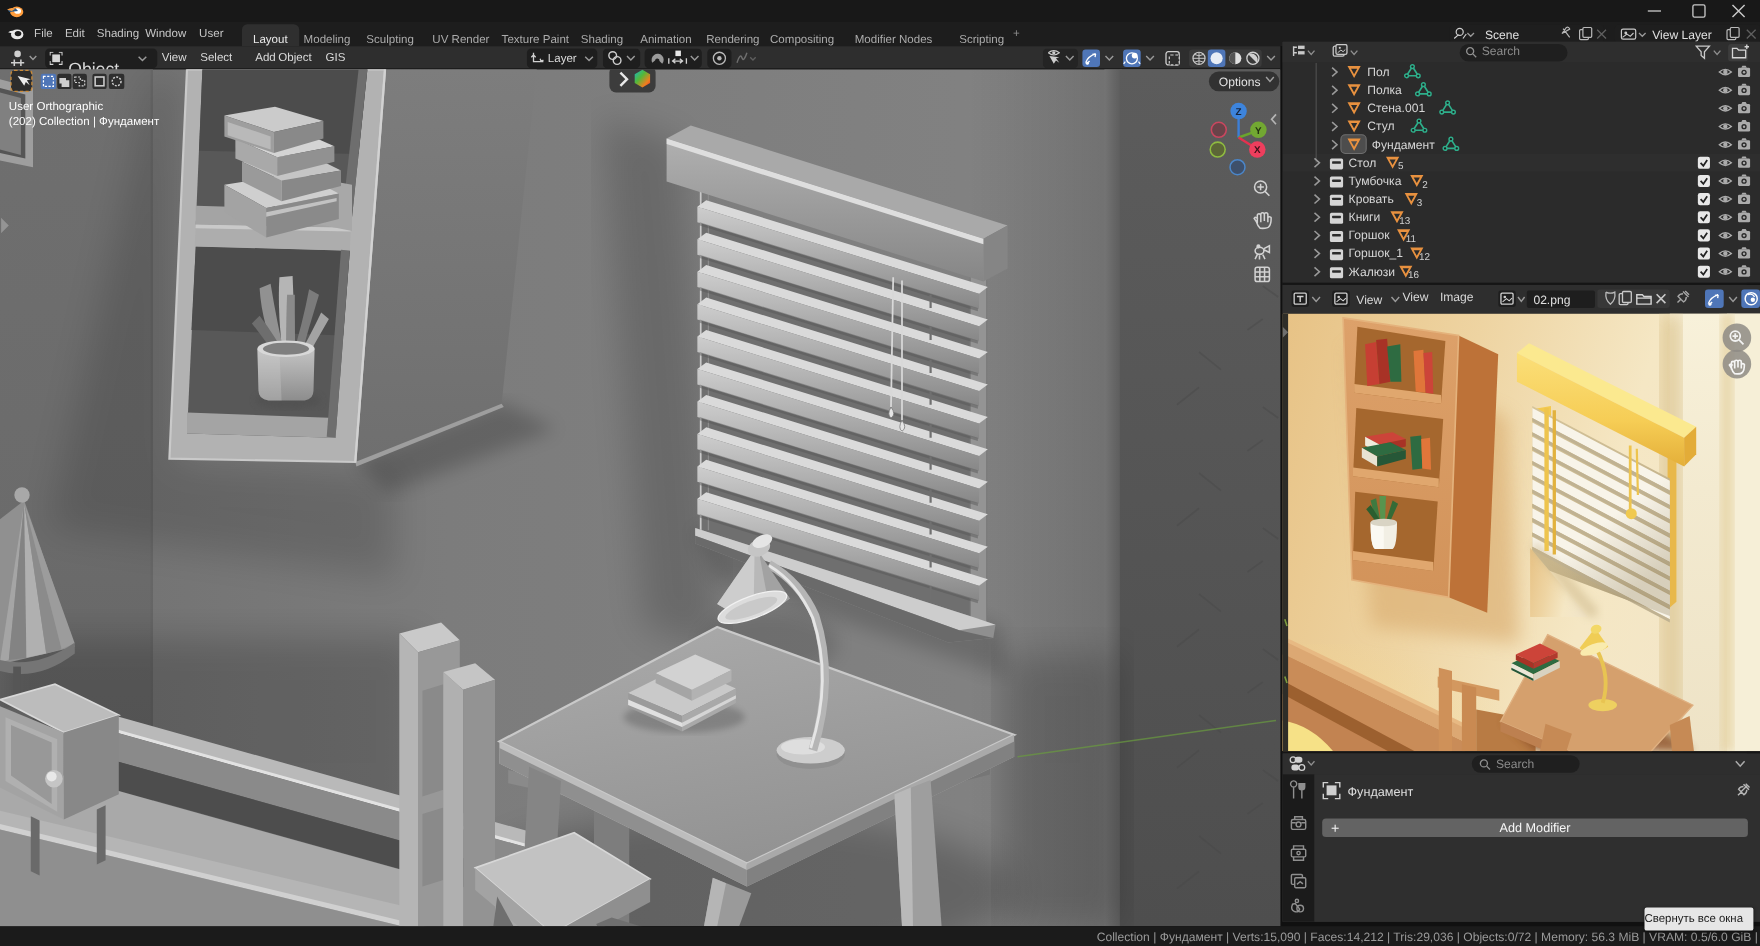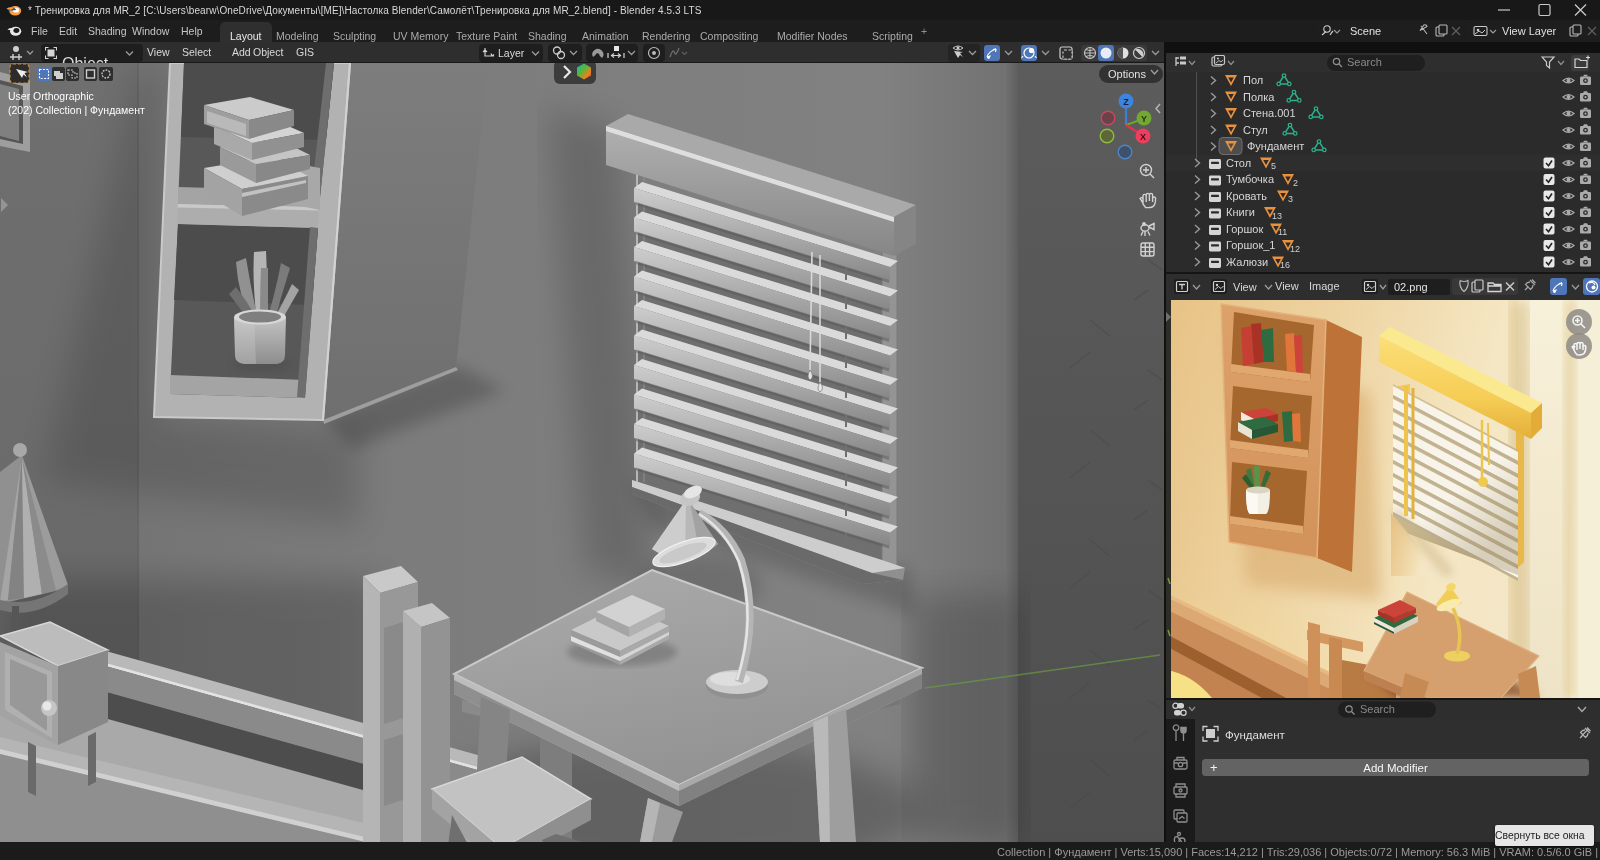--- a/index.html
+++ b/index.html
@@ -15,21 +15,21 @@
   .menu-item { position:absolute; top:4.5px; }
   .wtab { position:absolute; top:2px; height:20px; line-height:20px; padding:4px 10px; color:#ababab;
     border-radius:5px 5px 0 0; font-size:10.5px; }
   .wtab.active { background:#2f2f2f; color:#e9e9e9; }
   
   #vphead { position:absolute; left:0; top:42px; width:1164px; height:21px; background:#2e2e2e;
     color:#dadada; font-size:10.5px; border-bottom:1px solid #191919;}
   .vh-item { position:absolute; top:4px; }
   .darkbtn { background:#1e1e1e; border-radius:4px; }
   
-  #rightcol { position:absolute; left:1166px; top:53px; width:422px; height:800px; background:#2b2b2b; }
+  #rightcol { position:absolute; left:1166px; top:38px; width:422px; height:800px; background:#2b2b2b; }
   
   #outliner { position:absolute; left:0; top:0; width:434px; height:219px; background:#2b2b2b; }
   #outlhead { position:absolute; left:0; top:0; width:434px; height:19px; background:#2e2e2e; }
   .srch { position:absolute; background:#1f1f1f; border-radius:8px; color:#8b8b8b; font-size:11px; }
   
   #imged { position:absolute; left:0; top:221px; width:434px; height:424px; background:#232323; }
   #imghead { position:absolute; left:0; top:0; width:434px; height:26px; background:#2e2e2e; color:#d8d8d8; font-size:11px; }
   
   #props { position:absolute; left:0; top:647px; width:434px; height:153px; background:#2e2e2e; }
   
@@ -40,42 +40,41 @@
 </style></head>
 <body>
 <div id="app">
   <div id="titlebar">
     <svg class="abs" style="left:6px;top:3px" width="16" height="14" viewBox="0 0 20 16">
       <ellipse cx="11.5" cy="9" rx="7.5" ry="6" fill="#ff9d3c"></ellipse>
       <ellipse cx="12.5" cy="8" rx="4" ry="3.2" fill="#fff"></ellipse>
       <path d="M1,6 L10,5 L13,8 L3,9 Z" fill="#265787"></path>
       <path d="M0.5,6.5 Q5,3.5 10,5.5 L6,8 Z" fill="#ff9d3c"></path>
     </svg>
-    <div class="ttext">* Тренировка для MR_2 [C:\Users\bearw\OneDrive\Документы\[ME]\Настолка Blender\Самолёт\Тренировка для MR_2.blend] - Blender 4.5.3 LTS</div>
     <svg class="abs" style="left:1490px;top:0" width="110" height="20" viewBox="0 0 110 20">
       <line x1="8" y1="10" x2="20" y2="10" stroke="#c9c9c9" stroke-width="1.2"></line>
       <rect x="49" y="4.5" width="11" height="11" fill="none" stroke="#c9c9c9" stroke-width="1.2" rx="1.5"></rect>
       <path d="M85,4.5 L96,15.5 M96,4.5 L85,15.5" stroke="#c9c9c9" stroke-width="1.3"></path>
     </svg>
   </div>
   <div id="menurow">
     <svg class="abs" style="left:7px;top:4px" width="15" height="13" viewBox="0 0 20 16">
       <ellipse cx="11.5" cy="9" rx="7.5" ry="6" fill="#e9e9e9"></ellipse>
       <ellipse cx="12.5" cy="8" rx="4" ry="3.2" fill="#1d1d1d"></ellipse>
       <path d="M0.5,6.5 Q5,3.5 10,5.5 L6,8 Z" fill="#e9e9e9"></path>
     </svg>
     <span class="menu-item" style="left:31px">File</span>
     <span class="menu-item" style="left:59px">Edit</span>
     <span class="menu-item" style="left:88px">Shading</span>
     <span class="menu-item" style="left:132px">Window</span>
-    <span class="menu-item" style="left:181px">Help</span>
+    <span class="menu-item" style="left:181px">User</span>
     <span class="wtab active" style="left:220px">Layout</span>
     <span class="wtab" style="left:266px">Modeling</span>
     <span class="wtab" style="left:323px">Sculpting</span>
-    <span class="wtab" style="left:383px">UV Memory</span>
+    <span class="wtab" style="left:383px">UV Render</span>
     <span class="wtab" style="left:446px">Texture Paint</span>
     <span class="wtab" style="left:518px">Shading</span>
     <span class="wtab" style="left:572px">Animation</span>
     <span class="wtab" style="left:632px">Rendering</span>
     <span class="wtab" style="left:690px">Compositing</span>
     <span class="wtab" style="left:767px">Modifier Nodes</span>
     <span class="wtab" style="left:862px">Scripting</span>
     <span class="menu-item" style="left:921px;color:#909090">+</span>
 
     <svg class="abs" style="left:1318px;top:2px" width="282" height="18" viewBox="0 0 282 18">

